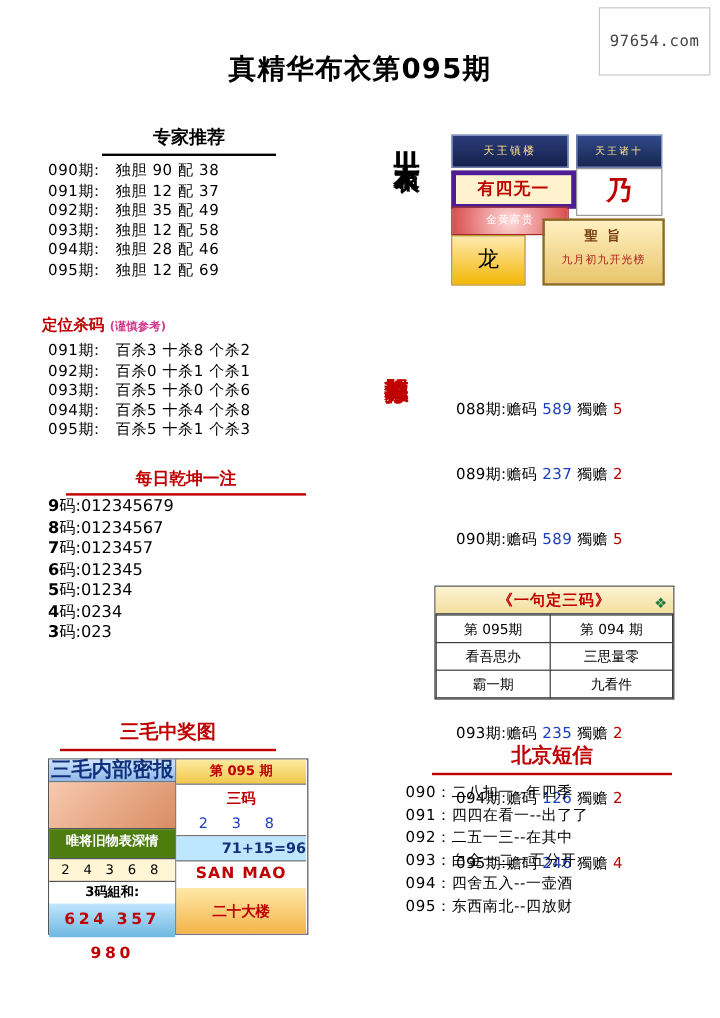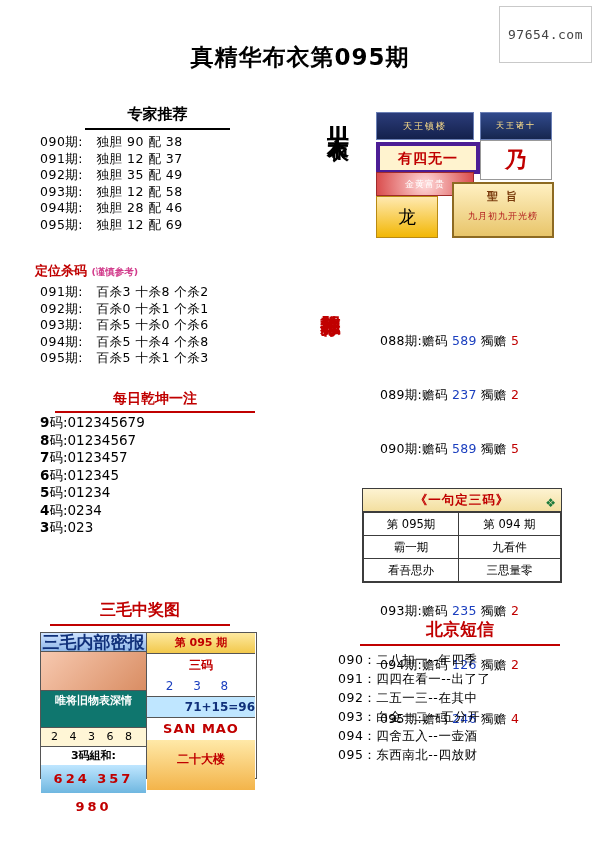--- a/index.html
+++ b/index.html
@@ -193,22 +193,22 @@
   .sm-cap{
     height:18px;line-height:18px;text-align:center;font-size:17px;font-weight:bold;
     background:linear-gradient(180deg,#cfe3ff,#8fb7e8);
     color:#10307a;border-bottom:1px solid #555;
   }
   .sm-photo{
     height:38px;background:linear-gradient(135deg,#f7c9b0,#d98d63);
     border-bottom:1px solid #555;
   }
   .sm-red{
-    height:36px;line-height:20px;text-align:center;font-size:11px;font-weight:bold;
-    background:#0f766e;color:#fff;
+    height:24px;line-height:20px;text-align:center;font-size:11px;font-weight:bold;
+    background:#4d7c0f;color:#fff;
   }
   .sm-nums{
     height:18px;line-height:18px;text-align:center;font-size:11px;
     background:#fff6d6;border-top:1px solid #555;border-bottom:1px solid #555;
     letter-spacing:4px;
   }
   .sm-sum{
     height:18px;line-height:18px;text-align:center;font-size:11px;font-weight:bold;
     background:#fff;color:#000;
   }
@@ -231,21 +231,21 @@
   }
   .sm-eq{
     height:20px;line-height:20px;text-align:right;font-size:12px;font-weight:bold;
     background:#bfe6ff;color:#10307a;border-bottom:1px solid #555;
   }
   .sm-brand{
     height:22px;line-height:22px;text-align:center;font-size:13px;font-weight:bold;
     background:#fff;color:#c00000;letter-spacing:1px;
   }
   .sm-foot{
-    height:50px;background:linear-gradient(180deg,#ffe9a8,#f3b44a);
+    height:38px;background:linear-gradient(180deg,#ffe9a8,#f3b44a);
     text-align:center;line-height:38px;font-size:12px;color:#c00000;font-weight:bold;
   }
 
   
   .bj-title{
     position:absolute;top:618px;left:360px;width:200px;
     text-align:center;font-size:17px;font-weight:bold;color:#c00000;
   }
   .bj-title .rule{height:2px;background:#c00000;margin-top:3px;}
   .bj-list{
@@ -336,26 +336,26 @@
     <span>《一句定三码》</span>
     <span class="fish">❖</span>
   </div>
   <table class="jd-table">
     <tbody>
         <tr>
       <td>第 095期</td>
       <td>第 094 期</td>
     </tr>
     <tr>
+      <td>看吾思办</td>
+      <td>三思量零</td>
+    </tr>
+    <tr>
       <td>霸一期</td>
       <td>九看件</td>
-    </tr>
-    <tr>
-      <td>看吾思办</td>
-      <td>三思量零</td>
     </tr>
   </tbody>
     </table>
 </div>
 
 <div class="sm-title">
   <div>三毛中奖图</div>
   <div class="rule"></div>
 </div>
 <div class="sm-box">

